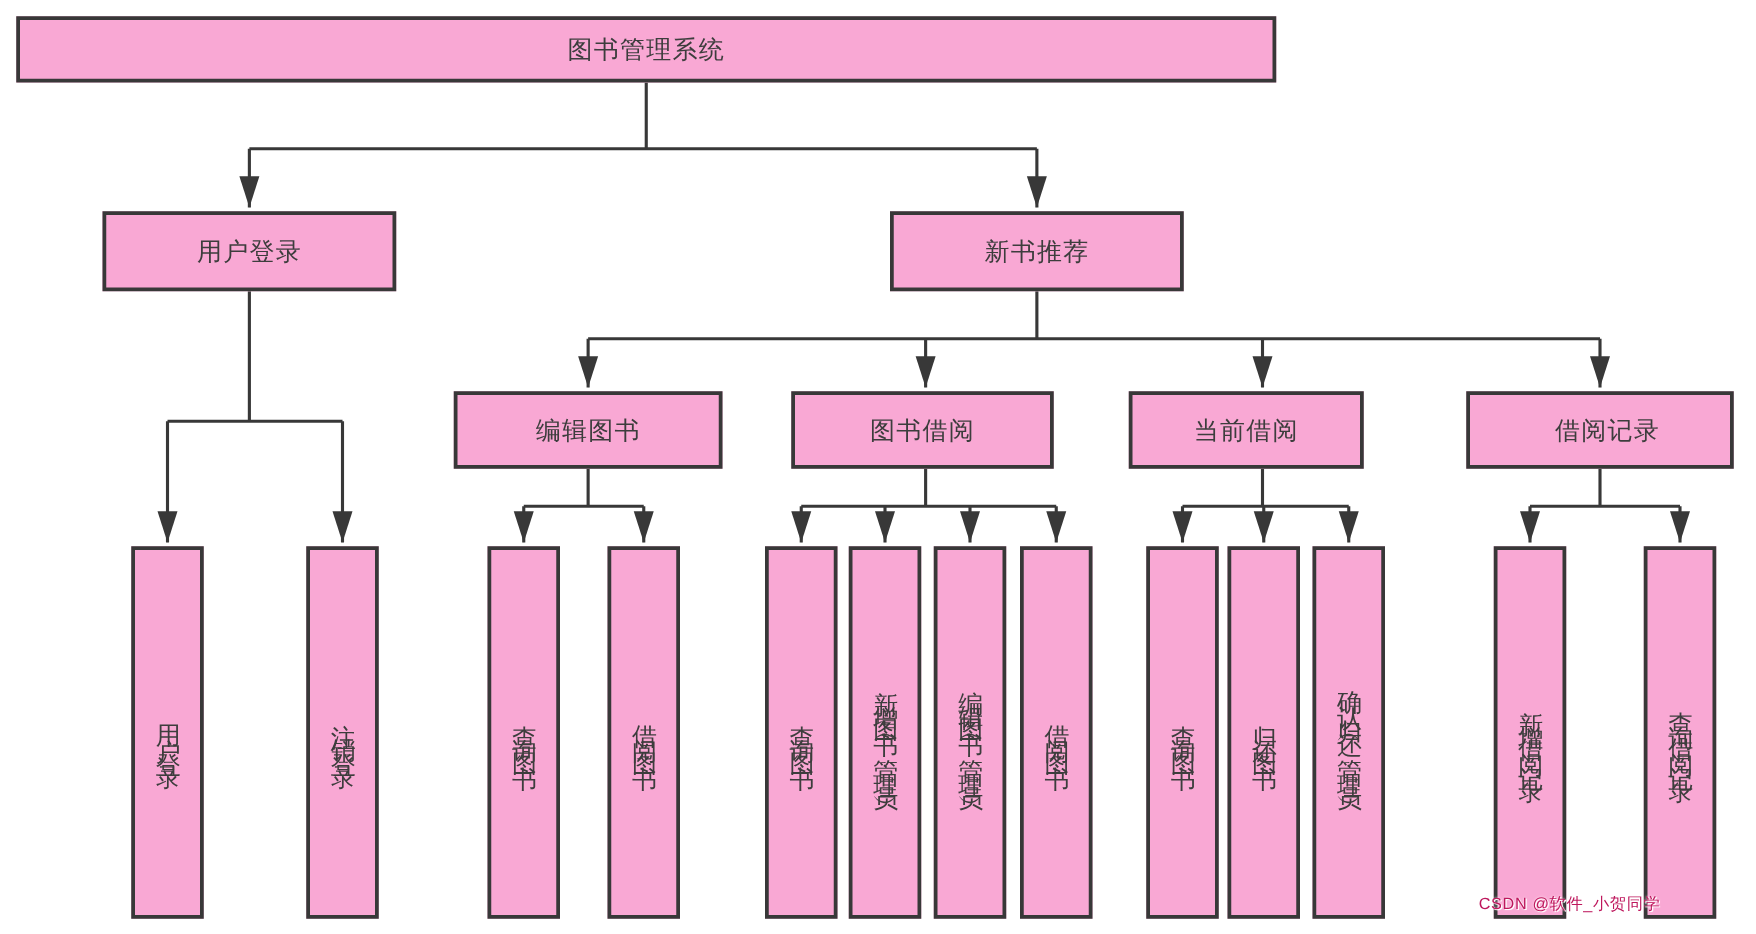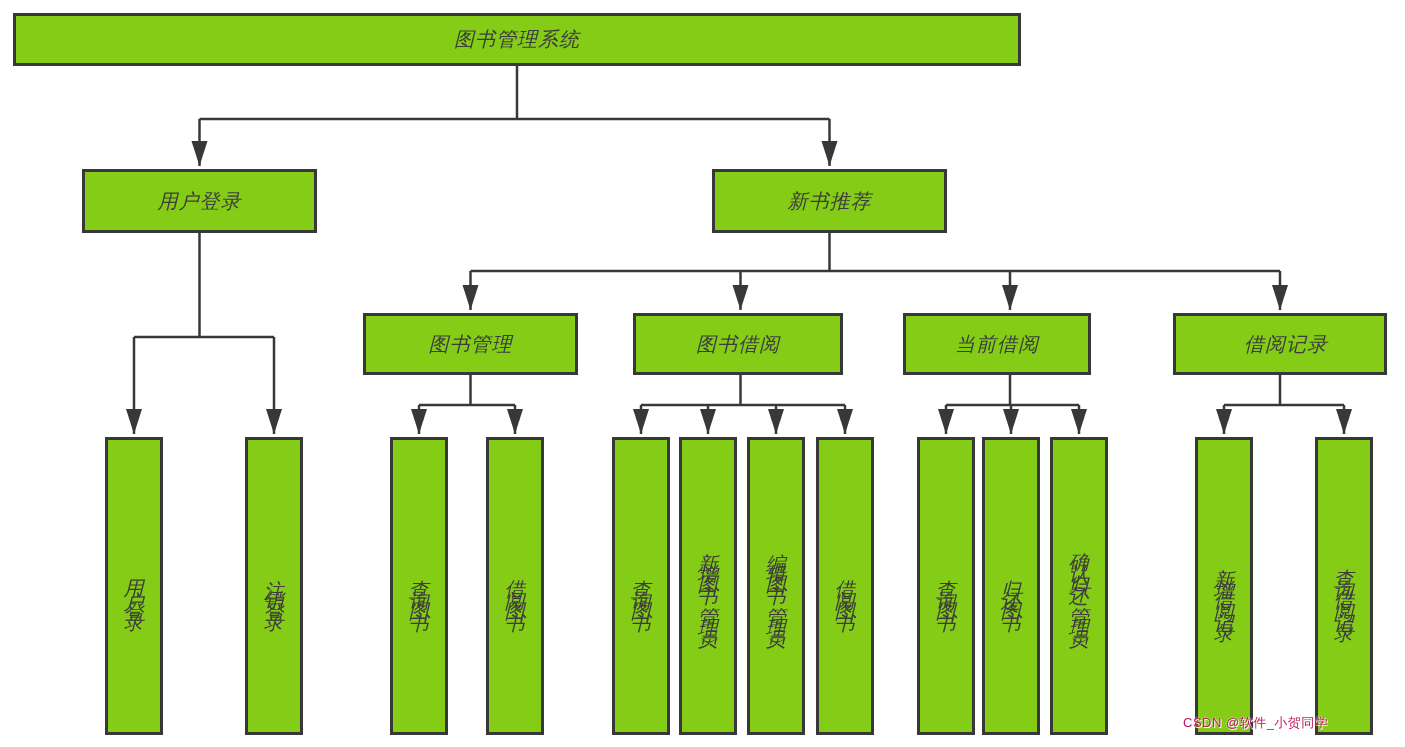--- a/index.html
+++ b/index.html
@@ -18,25 +18,24 @@
   }
   #wires {
     position: absolute;
     left: 0; top: 0;
     width: 1405px; height: 747px;
   }
   .node {
     position: absolute;
     box-sizing: border-box;
     border: 3px solid #383838;
-    background: #84cc16;
+    background: #f9a8d4;
     display: flex;
     align-items: center;
     justify-content: center;
-    font-style: italic;
   }
   .hlabel {
     font-size: 20px;
     letter-spacing: 1px;
     color: #3d3d3d;
     white-space: nowrap;
   }
   .vnode {
     width: 58px;
     height: 298px;
@@ -137,21 +136,21 @@
   </div>
 
   <div class="node n-login">
     <span class="hlabel">用户登录</span>
   </div>
   <div class="node n-mgmt">
     <span class="hlabel">新书推荐</span>
   </div>
 
   <div class="node n-l3 n-newrec">
-    <span class="hlabel">图书管理</span>
+    <span class="hlabel">编辑图书</span>
   </div>
   <div class="node n-l3 n-borrow">
     <span class="hlabel">图书借阅</span>
   </div>
   <div class="node n-l3 n-cur">
     <span class="hlabel">当前借阅</span>
   </div>
   <div class="node n-l3 n-rec">
     <span class="hlabel">借阅记录</span>
   </div>

